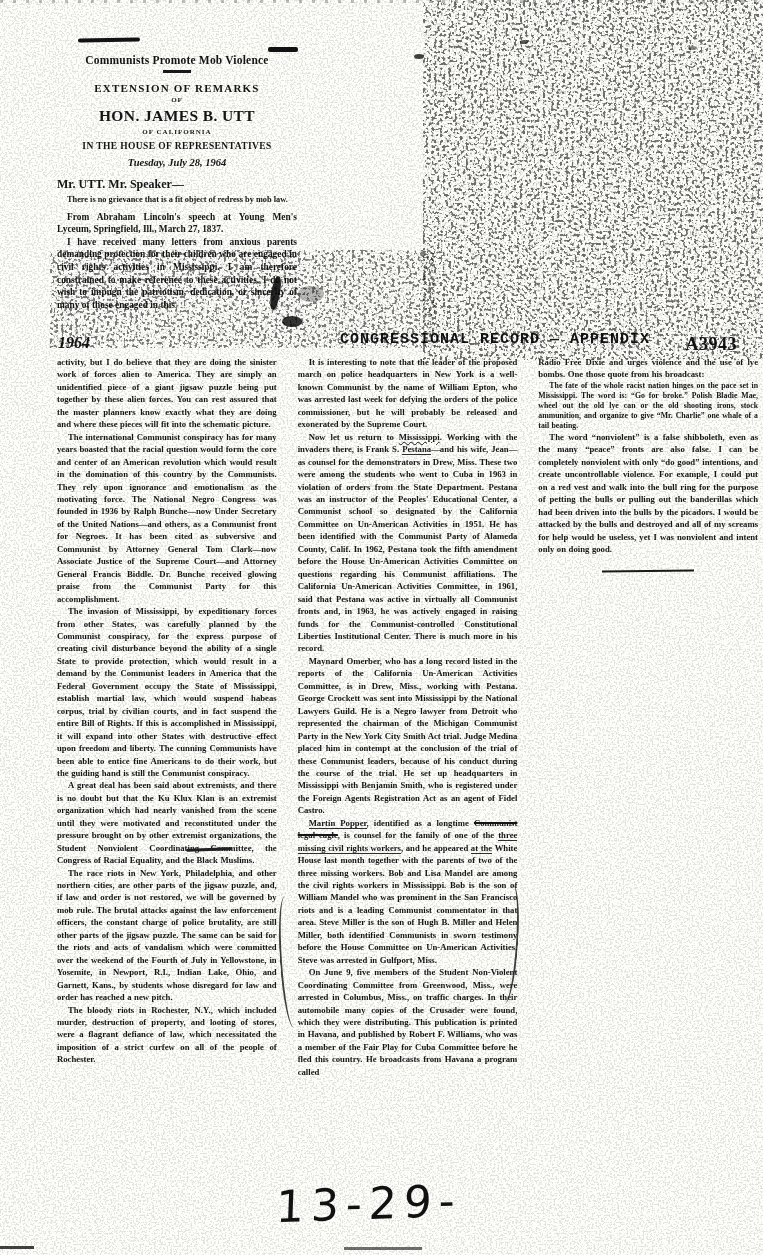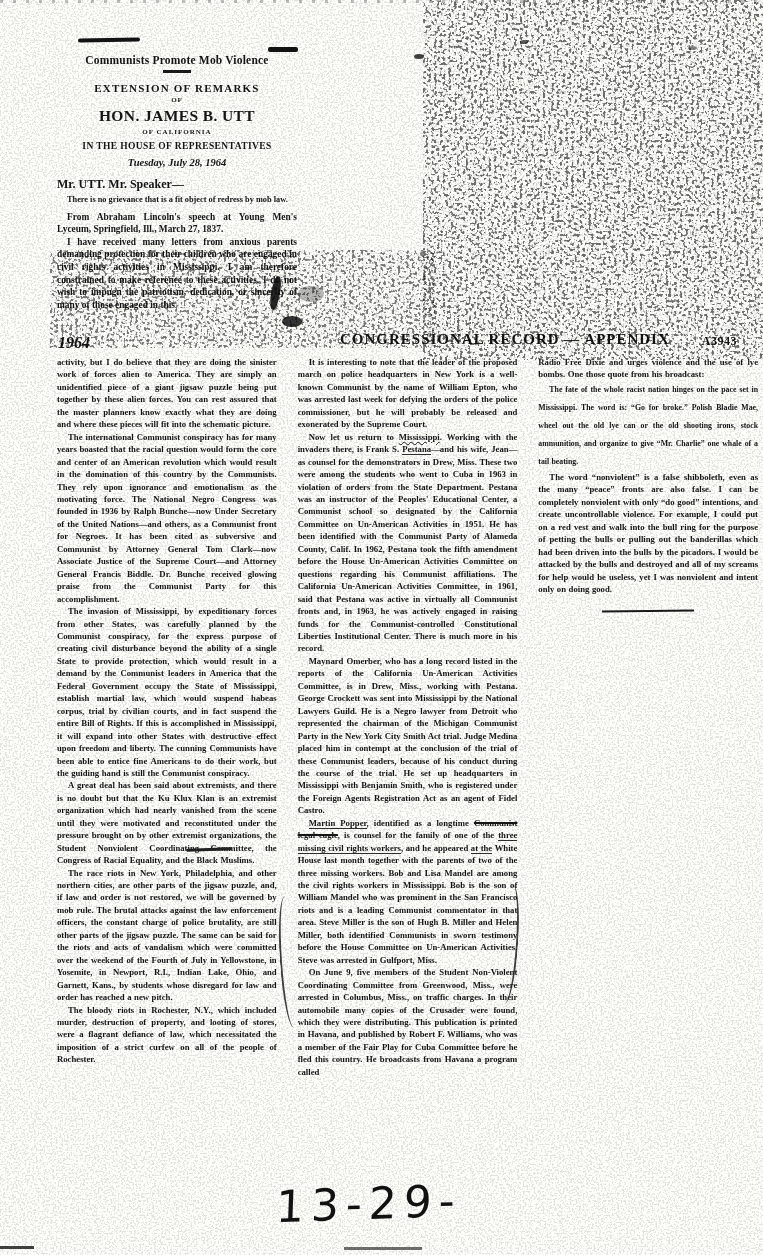--- a/index.html
+++ b/index.html
@@ -31,30 +31,30 @@
   .mast-chamber{font-size:9.5px;letter-spacing:.4px;margin-top:5px;}
   .mast-date{font-size:10.5px;font-style:italic;margin-top:6px;}
   .mast-body{text-align:left;margin-top:9px;}
   .speaker-line{font-size:12px;margin:0;}
   .epigraph{font-size:8.3px;line-height:10.6px;margin:3px 0 0 0;text-indent:10px;}
   .src,.intro{font-size:9.4px;line-height:12.6px;margin:0;text-align:justify;text-indent:10px;}
   .src{margin-top:5px;}
   
   .runhead-year{position:absolute;left:58px;top:334px;font-size:16px;font-weight:bold;font-style:italic;}
   .runhead-title{position:absolute;left:150px;top:331px;width:600px;text-align:left;
-                 font-size:15px;font-weight:bold;letter-spacing:1px;}
+                 font-size:15px;font-weight:bold;letter-spacing:1px;font-family:Liberation Mono, monospace;}
   .runhead-title span{display:inline-block;margin-left:190px;}
-  .runhead-page{position:absolute;right:26px;top:334px;font-size:12px;font-weight:bold;letter-spacing:.5px;text-align:center;}
+  .runhead-page{position:absolute;right:26px;top:334px;font-size:18px;font-weight:bold;letter-spacing:.5px;text-align:center;}
   
   .cols{position:absolute;left:57px;top:356px;width:701px;display:flex;gap:21px;}
   .col{width:227.6px;text-align:justify;font-size:8.7px;line-height:12.45px;font-weight:bold;
        word-spacing:.4px;}
   .col p{margin:0;text-indent:11px;}
   .col p.noindent{text-indent:0;}
-  .quote{font-size:7.8px;line-height:18px;margin:1px 0;text-indent:8px;text-align:justify;font-weight:bold;}
+  .quote{font-size:7.8px;line-height:10px;margin:1px 0;text-indent:8px;text-align:justify;font-weight:bold;}
   .endrule{width:92px;height:2px;background:#1a1a1a;margin:15px auto 0 auto;transform:rotate(-.6deg);}
   
   .pen-u{border-bottom:1.6px solid rgba(25,25,25,.9);}
   .pen-wavy{text-decoration:underline;text-decoration-style:wavy;text-decoration-thickness:1px;}
   .pen-strike{text-decoration:line-through;text-decoration-thickness:2px;}
   .paren-left{position:absolute;left:280px;top:896px;width:17px;height:132px;
               border-left:2.6px solid rgba(30,30,30,.85);border-radius:50%/50%;transform:rotate(-4deg);}
   .paren-right{position:absolute;left:499px;top:884px;width:17px;height:120px;
                border-right:2.6px solid rgba(30,30,30,.85);border-radius:50%/50%;transform:rotate(4deg);}
   .squiggle{position:absolute;left:186px;top:848px;width:46px;height:3px;background:#222;

